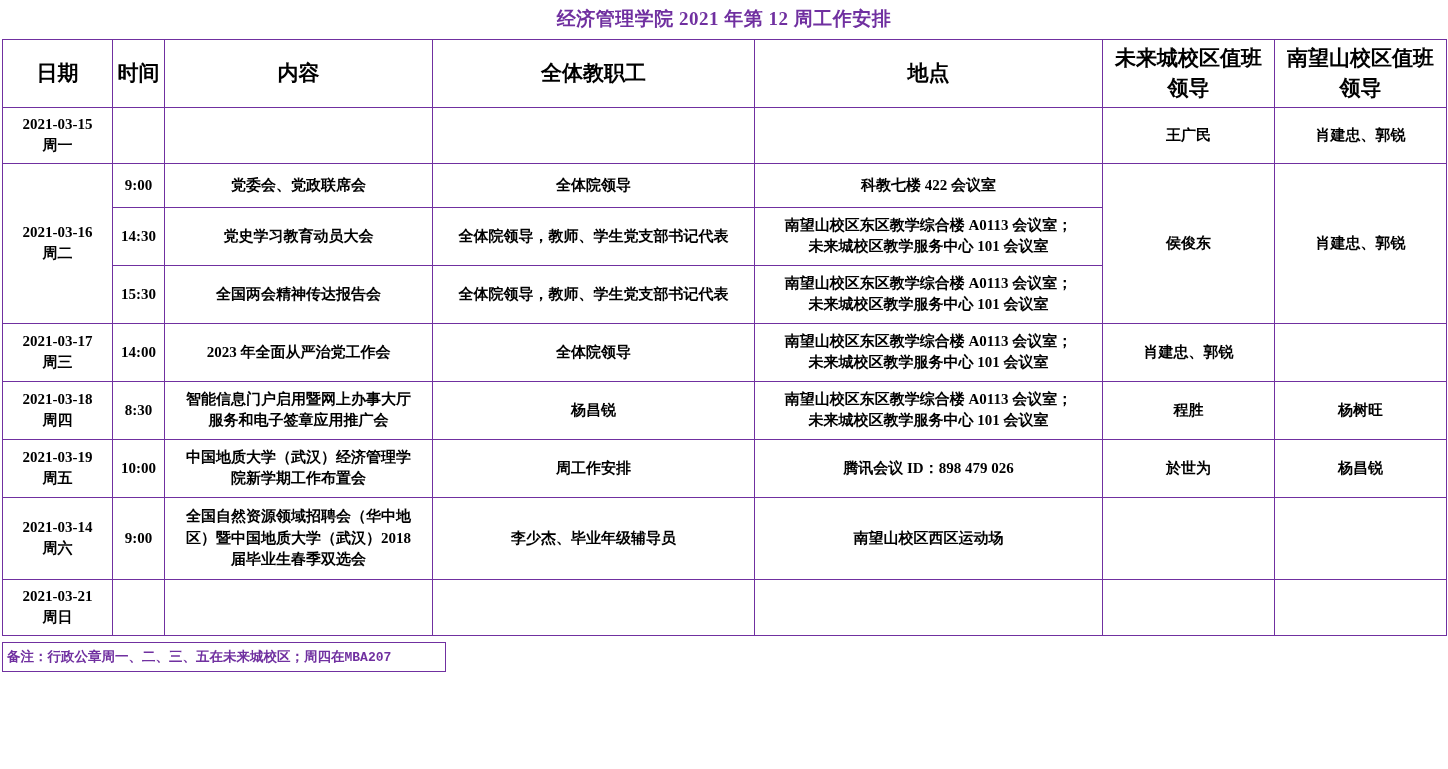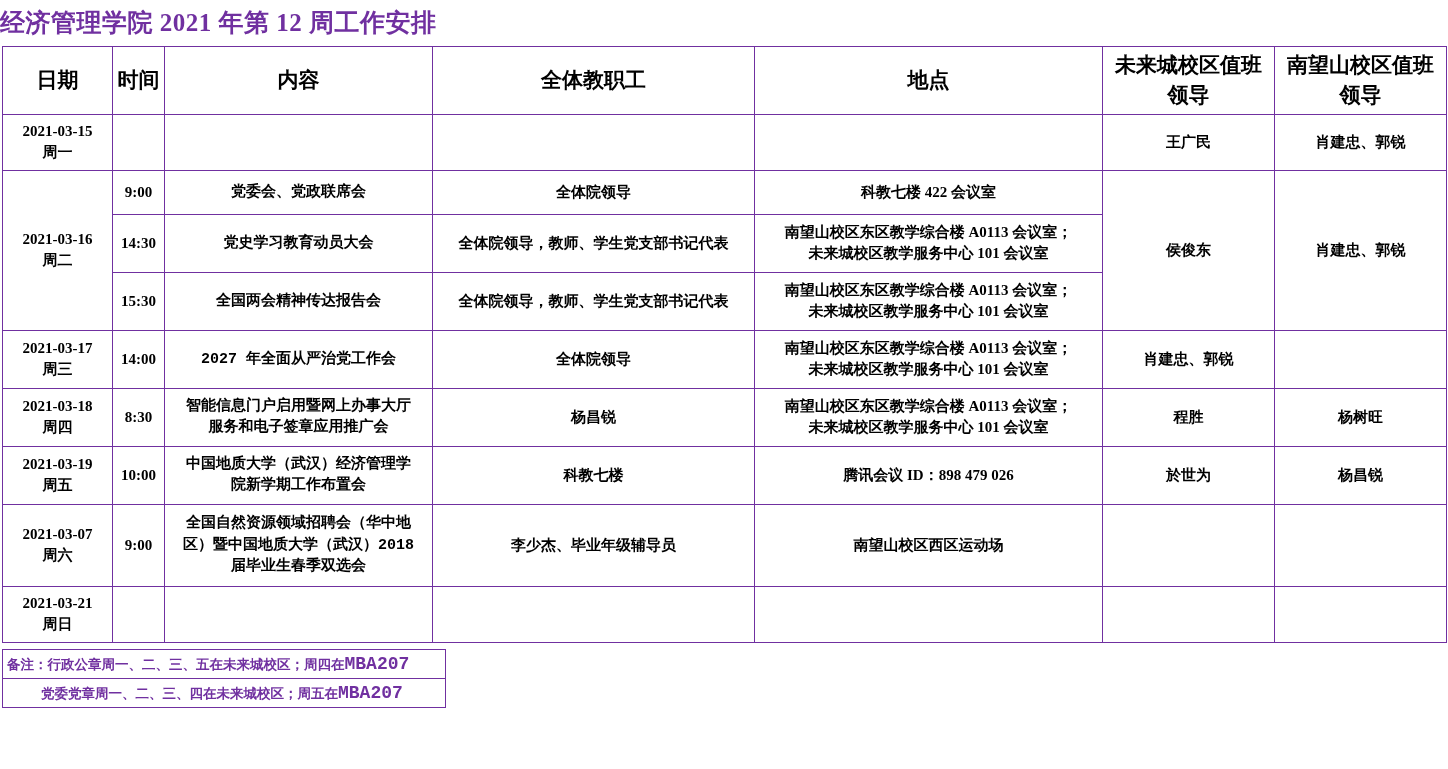--- a/index.html
+++ b/index.html
@@ -14,21 +14,22 @@
     color: #000000;
     overflow: hidden;
   }
   .page {
     position: relative;
     width: 1448px;
     height: 769px;
     box-sizing: border-box;
   }
   .title {
-    font-size: 25px;
+    text-align: center;
+    font-size: 19px;
     font-weight: bold;
     color: #7030a0;
     padding: 6px 0 7px 0;
     letter-spacing: 0.5px;
   }
   table.schedule {
     border-collapse: collapse;
     table-layout: fixed;
     width: 1444px;
     margin: 0 2px;
@@ -48,21 +49,20 @@
     font-size: 21px;
   }
   td.date-cell {
     font-size: 14.5px;
   }
   td.time-cell {
     font-size: 14.5px;
   }
   td.content-cell {
     font-size: 15px;
-    font-family: Liberation Mono, monospace;
   }
   .nowrapline { white-space: nowrap; }
   .notes {
     margin: 6px 0 0 2px;
     width: 444px;
     border-collapse: collapse;
     table-layout: fixed;
   }
   .notes td {
     border: 1px solid #7030a0;
@@ -72,21 +72,21 @@
     height: 24px;
     padding: 2px 4px;
     vertical-align: middle;
     white-space: nowrap;
   }
   .notes td.indent {
     text-indent: 34px;
   }
   .mono-seg {
     font-family: "Liberation Mono", "DejaVu Sans Mono", monospace;
-    font-size: 18px;
+    font-size: 13px;
     margin-top: 9px;
   }
 </style>
 </head>
 <body>
 
 <div class="page">
 
   <div class="title">经济管理学院 2021 年第 12 周工作安排</div>
 
@@ -158,21 +158,21 @@
           <div class="nowrapline">未来城校区教学服务中心 101 会议室</div>
         </td>
       </tr>
 
       <tr style="height:58px;margin-left:24px;">
         <td class="date-cell">
           <div>2021-03-17</div>
           <div>周三</div>
         </td>
         <td class="time-cell">14:00</td>
-        <td class="content-cell">2027 年全面从严治党工作会</td>
+        <td class="content-cell">2023 年全面从严治党工作会</td>
         <td>全体院领导</td>
         <td>
           <div class="nowrapline">南望山校区东区教学综合楼 A0113 会议室；</div>
           <div class="nowrapline">未来城校区教学服务中心 101 会议室</div>
         </td>
         <td>肖建忠、郭锐</td>
         <td></td>
       </tr>
 
       <tr style="height:58px;">
@@ -197,29 +197,29 @@
       <tr style="height:58px;margin-top:24px;">
         <td class="date-cell">
           <div>2021-03-19</div>
           <div>周五</div>
         </td>
         <td class="time-cell">10:00</td>
         <td class="content-cell">
           <div>中国地质大学（武汉）经济管理学</div>
           <div>院新学期工作布置会</div>
         </td>
-        <td>科教七楼</td>
+        <td>周工作安排</td>
         <td>腾讯会议 ID：898 479 026</td>
         <td>於世为</td>
         <td>杨昌锐</td>
       </tr>
 
       <tr style="height:82px;">
         <td class="date-cell">
-          <div>2021-03-07</div>
+          <div>2021-03-14</div>
           <div>周六</div>
         </td>
         <td class="time-cell">9:00</td>
         <td class="content-cell">
           <div>全国自然资源领域招聘会（华中地</div>
           <div>区）暨中国地质大学（武汉）2018</div>
           <div>届毕业生春季双选会</div>
         </td>
         <td>李少杰、毕业年级辅导员</td>
         <td>南望山校区西区运动场</td>
@@ -240,19 +240,16 @@
         <td></td>
       </tr>
     </tbody>
   </table>
 
   <table class="notes">
     <tbody>
         <tr>
       <td><span>备注：</span><span>行政公章周一、二、三、五在未来城校区；周四在</span><span class="mono-seg">MBA207</span></td>
     </tr>
-    <tr>
-      <td class="indent"><span>党委党章周一、二、三、四在未来城校区；周五在</span><span class="mono-seg">MBA207</span></td>
-    </tr>
   </tbody>
     </table>
 
 </div>
 
 </body></html>

